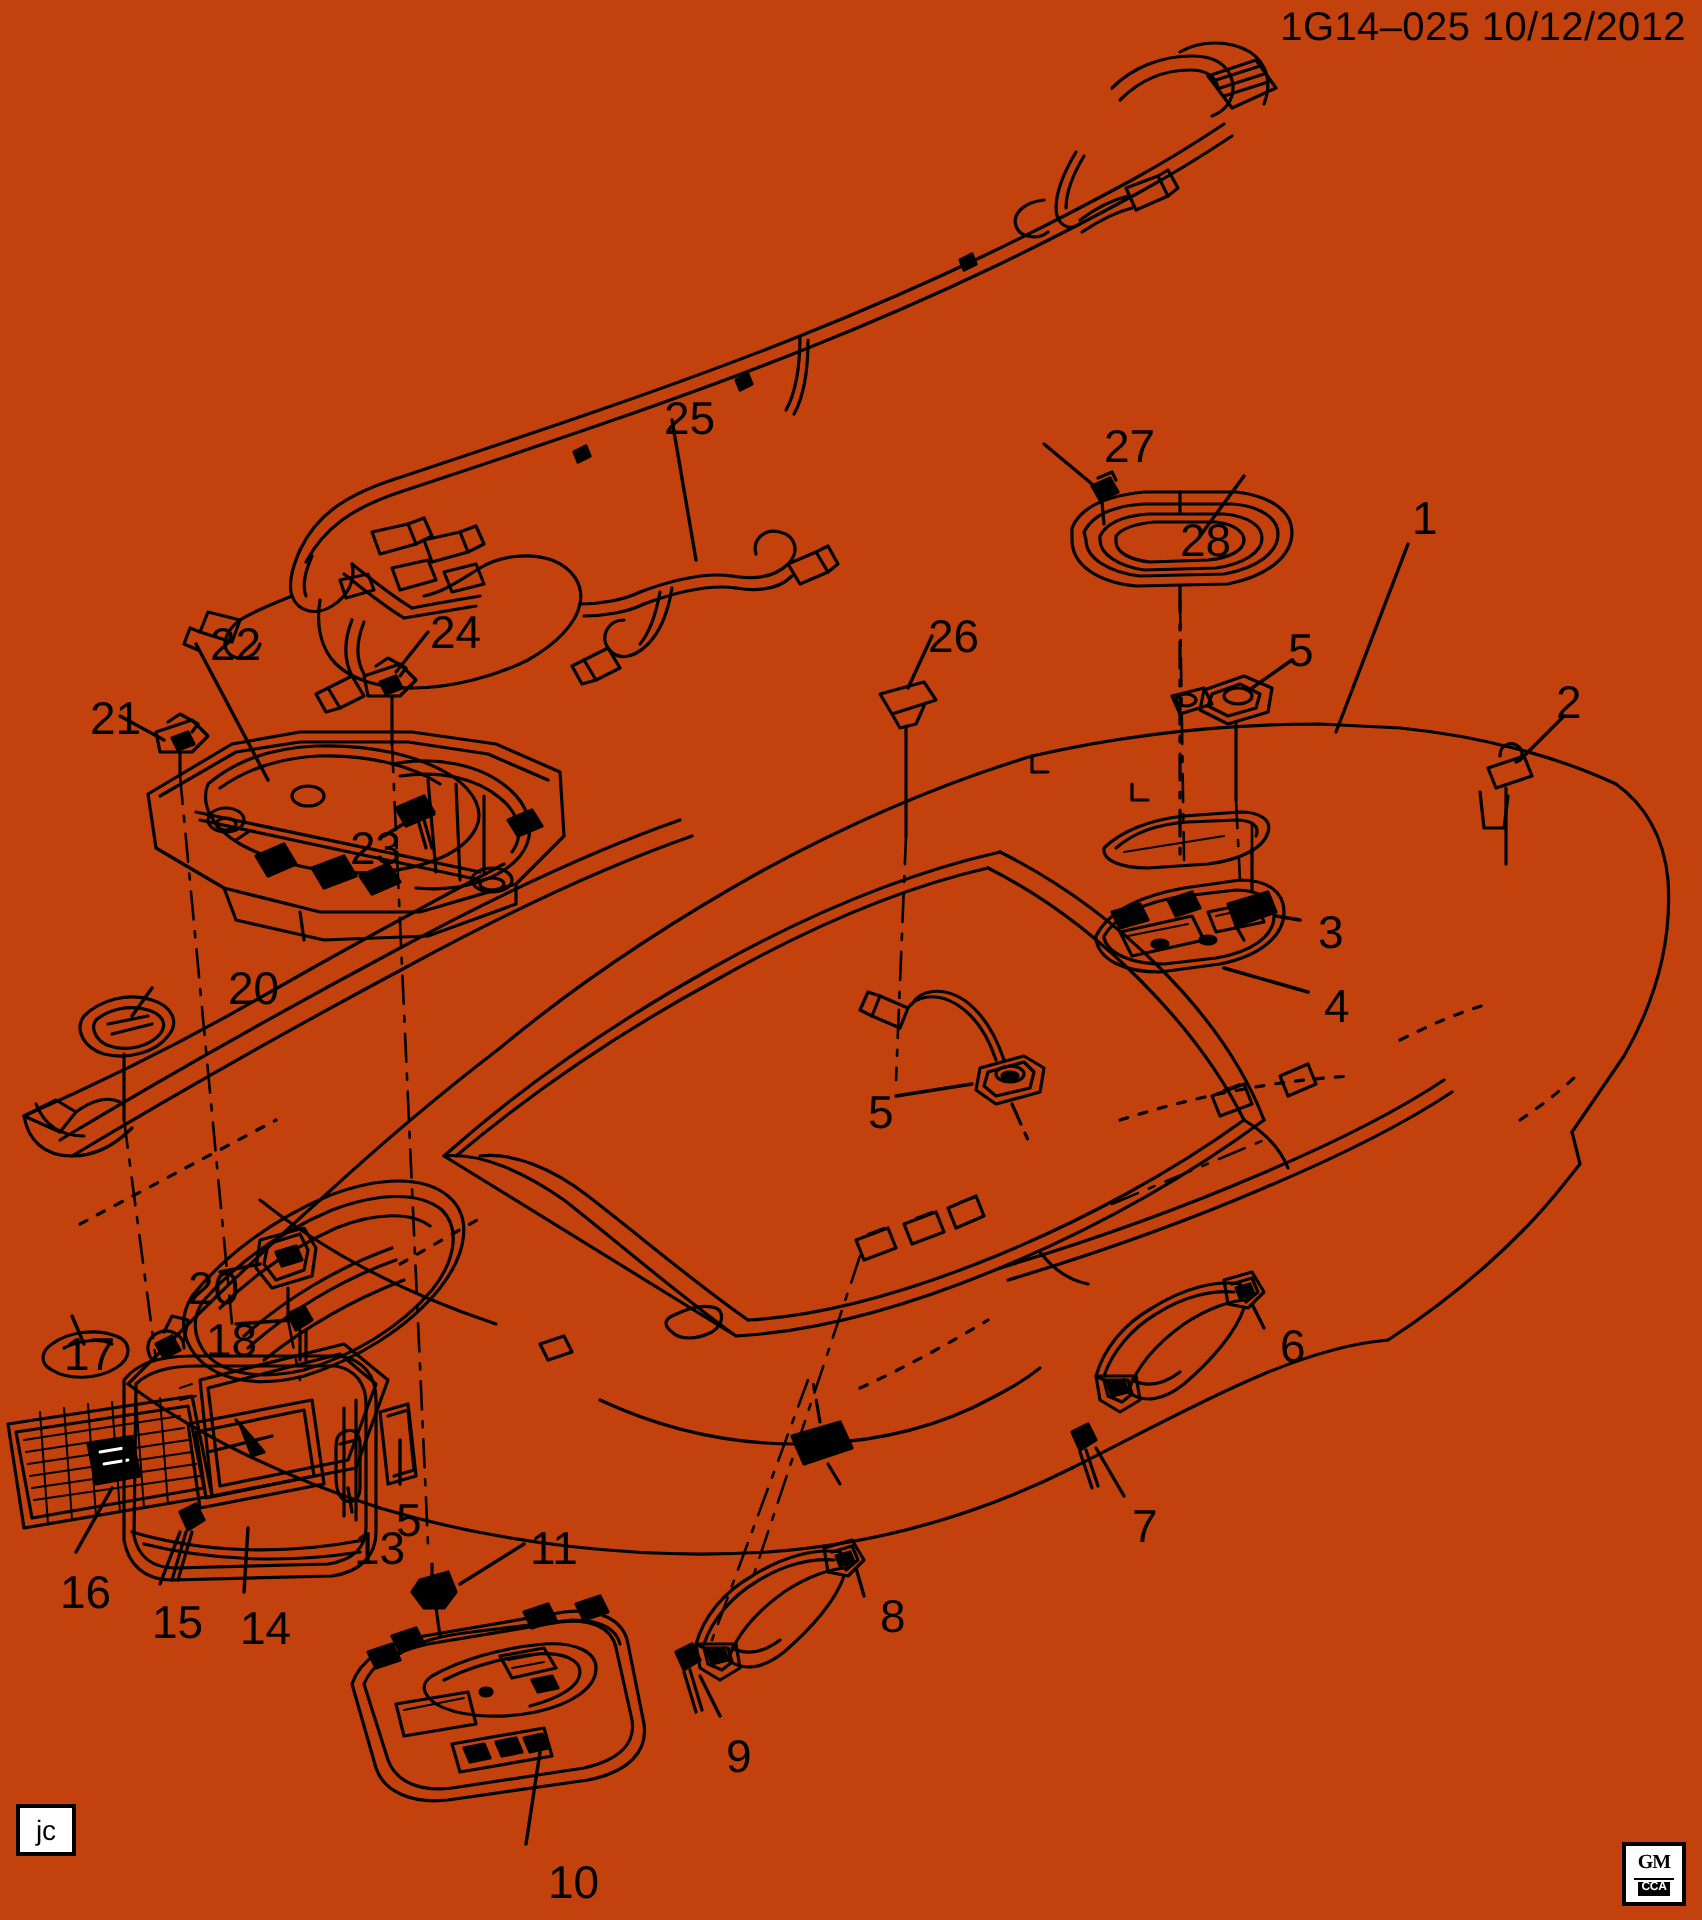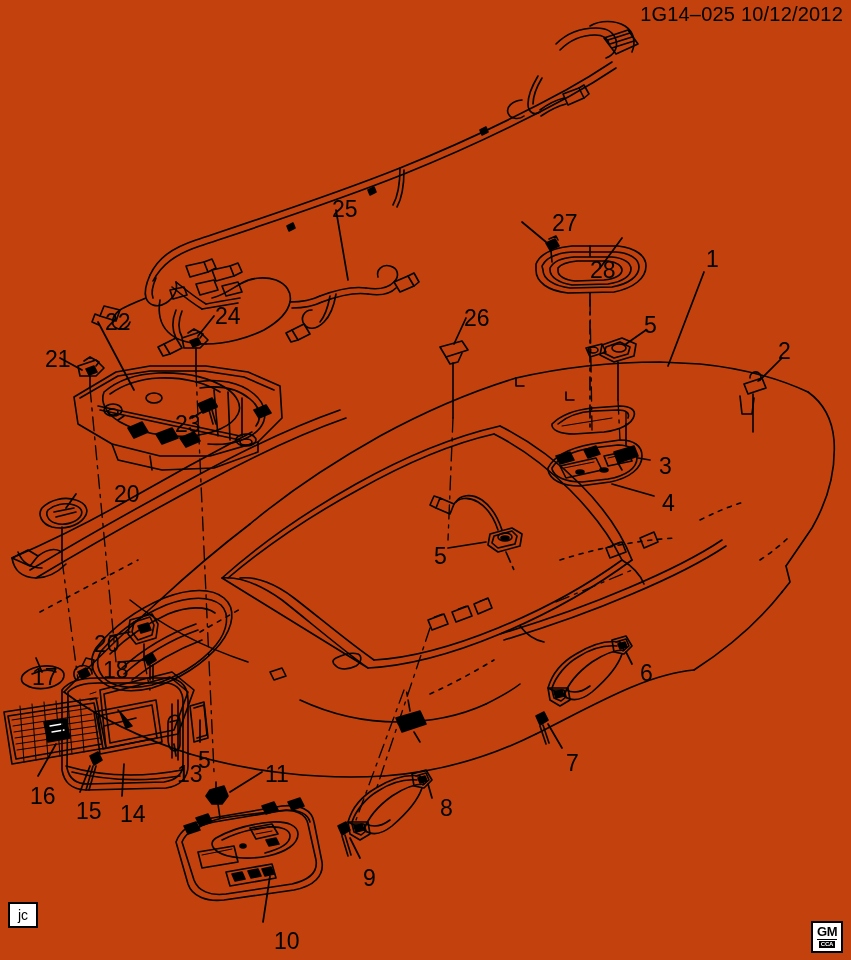--- a/index.html
+++ b/index.html
@@ -67,25 +67,26 @@
     border: 2px solid #000;
     background: #fff;
     box-sizing: border-box;
     display: flex;
     flex-direction: column;
     align-items: center;
     justify-content: center;
     padding: 1px 0;
   }
   .gm-logo .gm-top {
-    font-size: 13px;
+    font-size: 10px;
     font-weight: bold;
     letter-spacing: -0.5px;
     line-height: 12px;
     color: #000;
+    font-family: Liberation Serif, serif;
   }
   .gm-logo .gm-rule {
     width: 20px;
     height: 1.5px;
     background: #000;
     margin: 1px 0;
   }
   .gm-logo .gm-bot {
     font-size: 6px;
     font-weight: bold;

